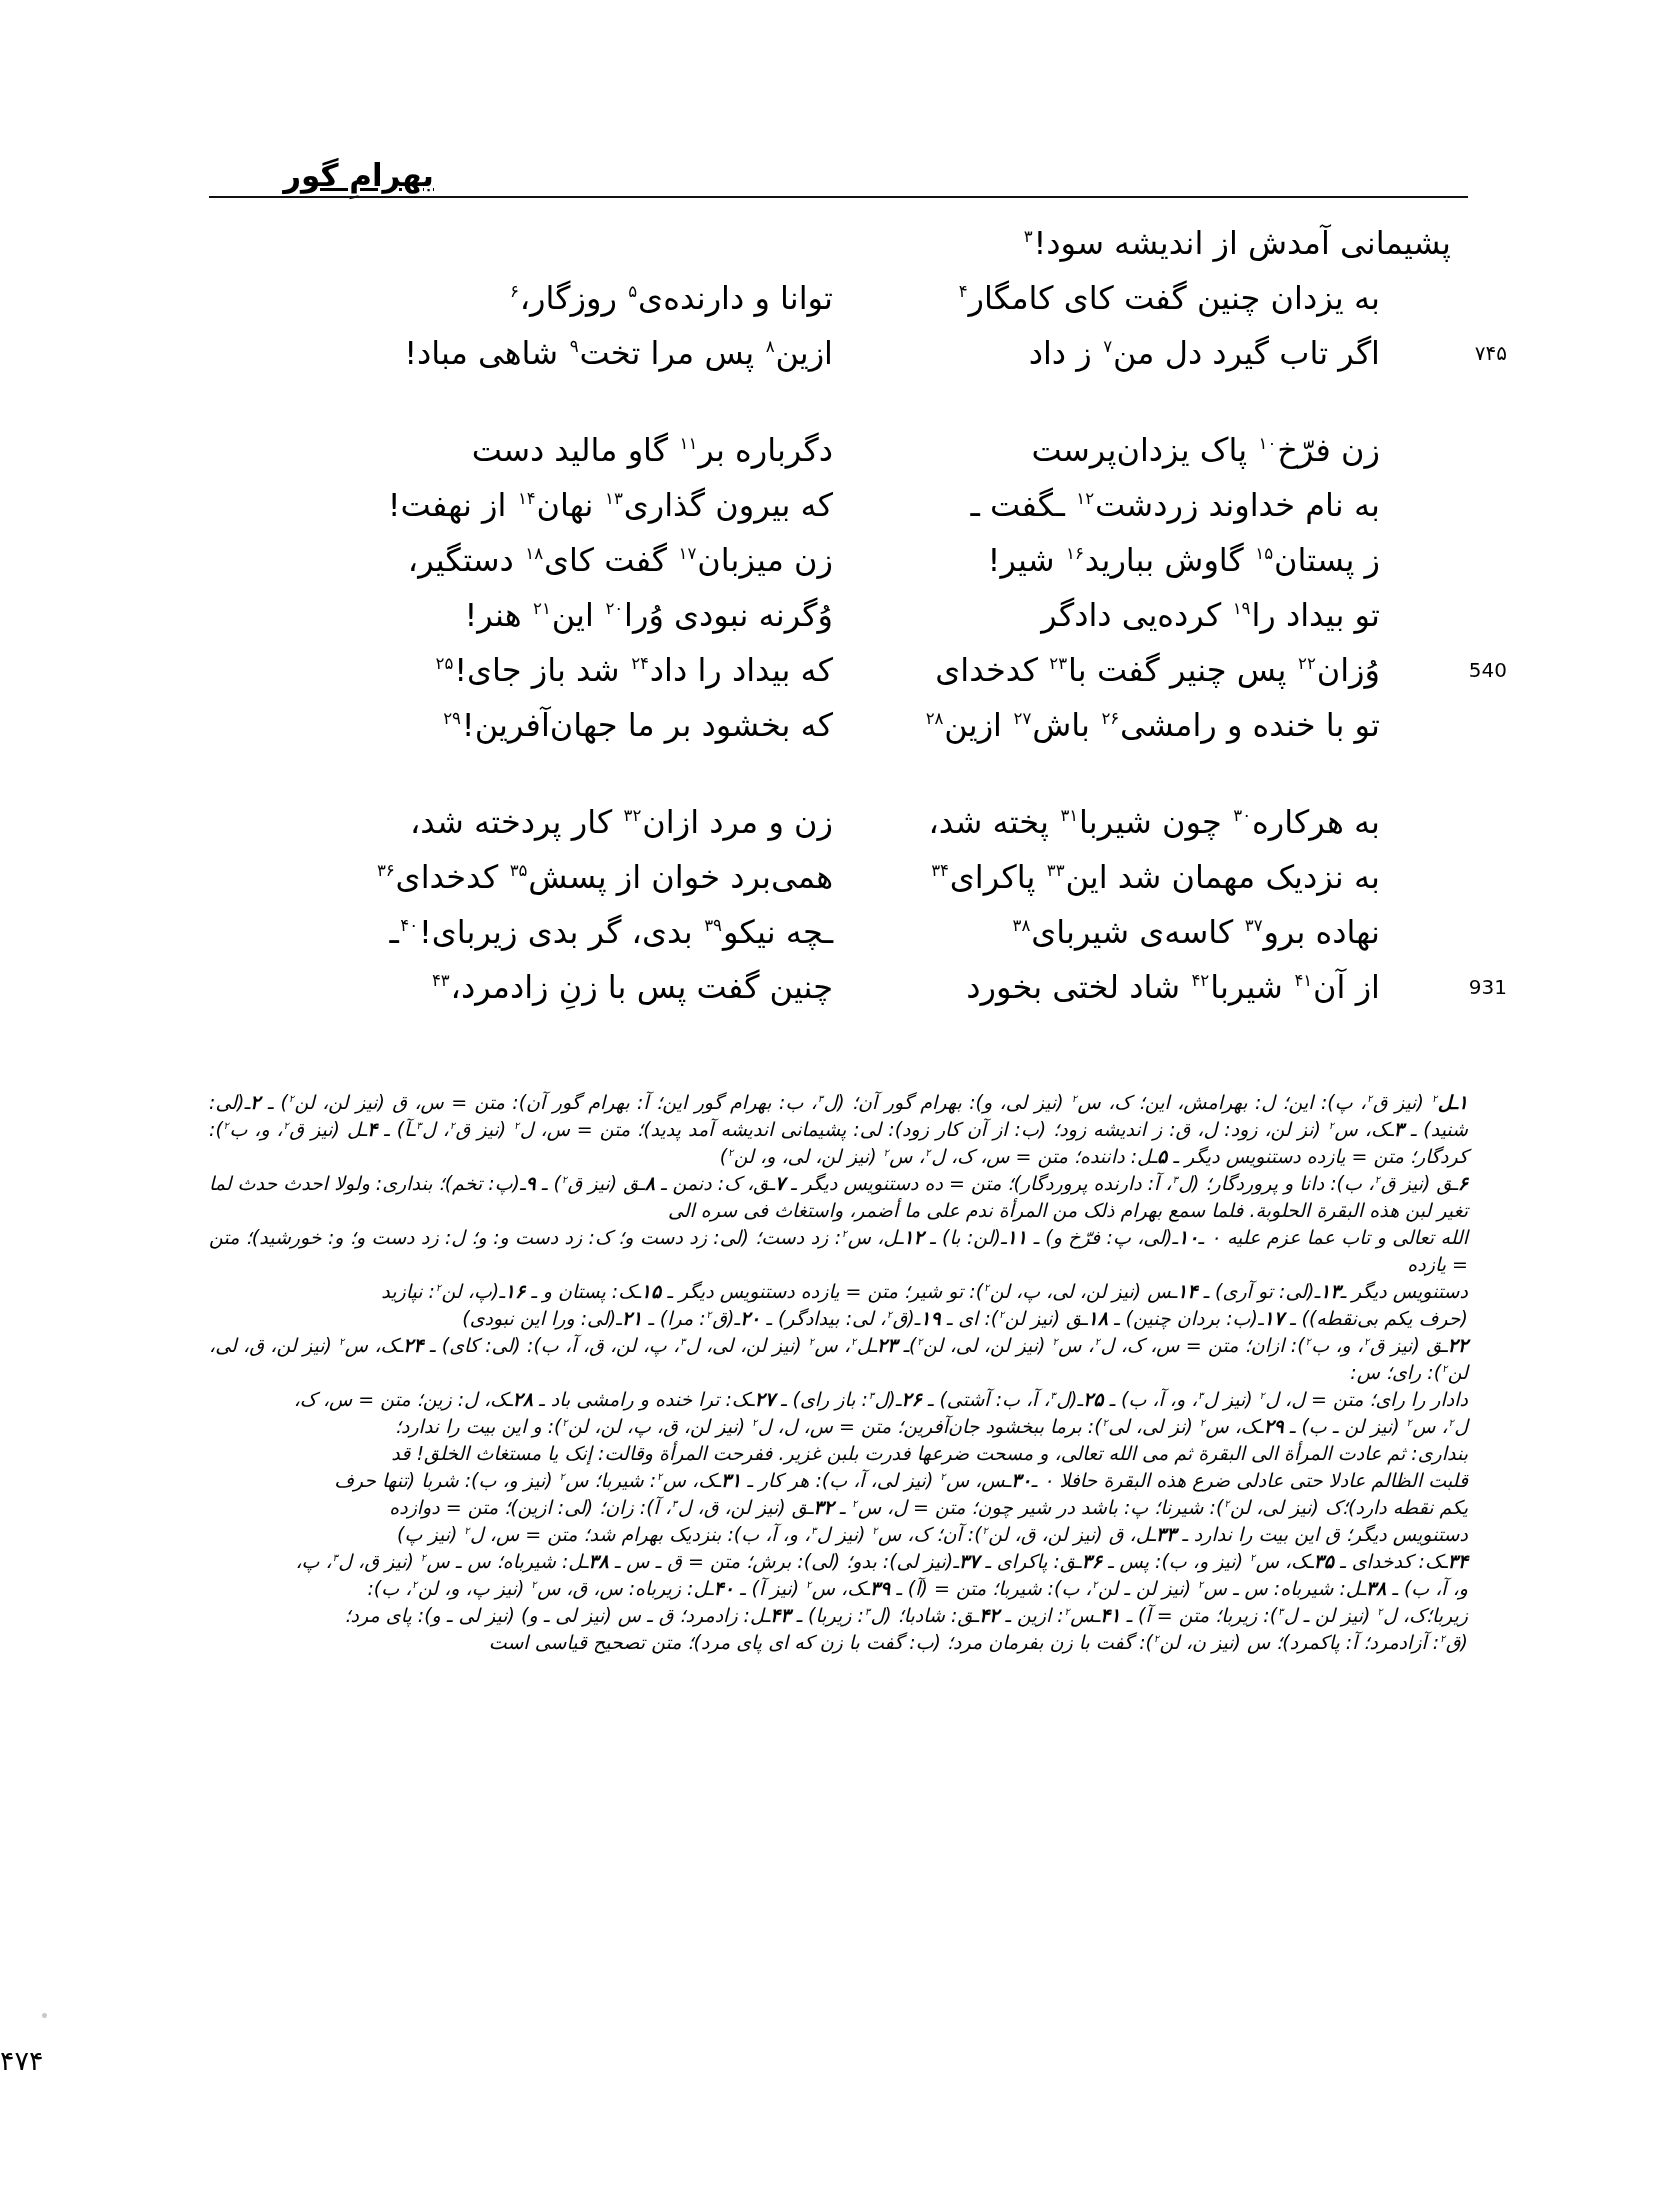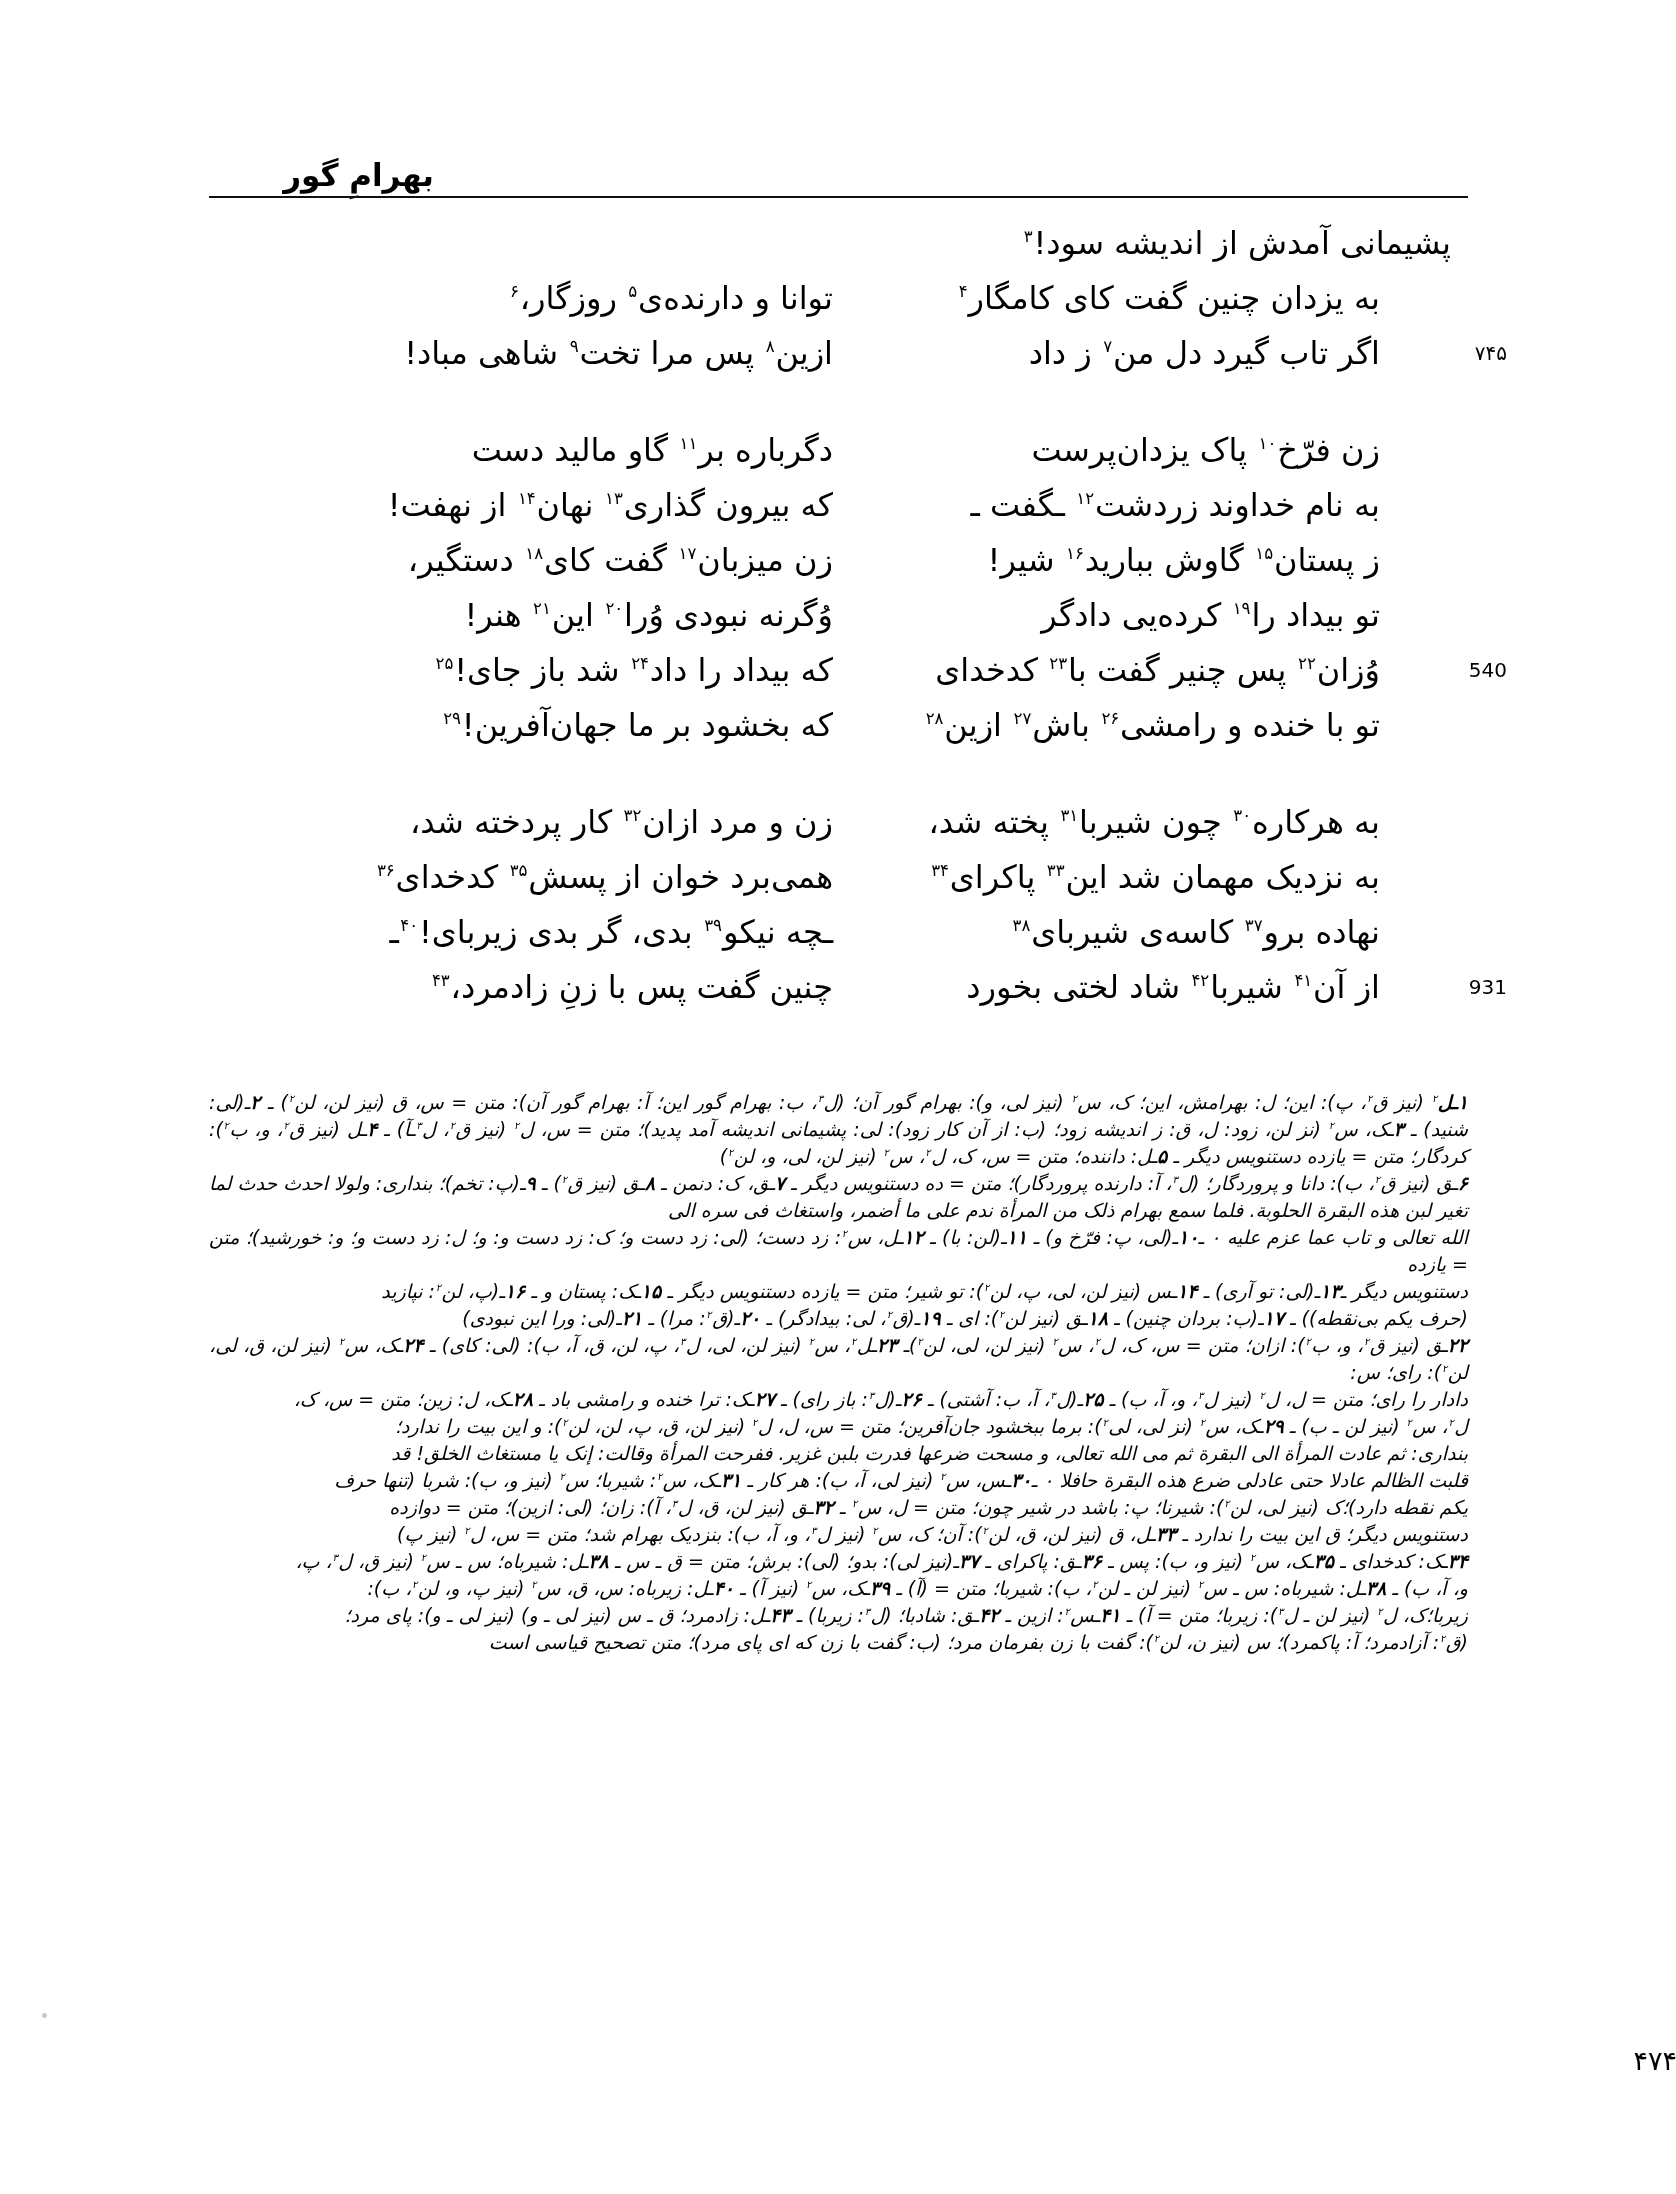--- a/index.html
+++ b/index.html
@@ -31,20 +31,21 @@
   }
   .running-head {
     position: absolute;
     right: 1034px;
     bottom: 17.6px;
     font-size: 31px;
     font-weight: 700;
     letter-spacing: 0.7px;
     white-space: nowrap;
     line-height: 1;
+    text-decoration: underline;
   }
   .head-rule {
     position: absolute;
     right: 0;
     left: 0;
     bottom: 10.8px;
     border-top: 2px solid #111;
   }
 
   
@@ -132,24 +133,23 @@
     font-weight: 700;
     white-space: nowrap;
   }
 
   
   .folio {
     position: absolute;
     bottom: 118px;
     right: 0;
     left: 0;
-    text-align: right;
+    text-align: left;
     font-size: 27px;
     letter-spacing: 1.4px;
-    padding-left: 21px;
   }
 
   
   .scan-dot {
     position: absolute;
     left: 42px;
     bottom: 176px;
     width: 4.7px;
     height: 4.7px;
     background: #c9c9c9;

